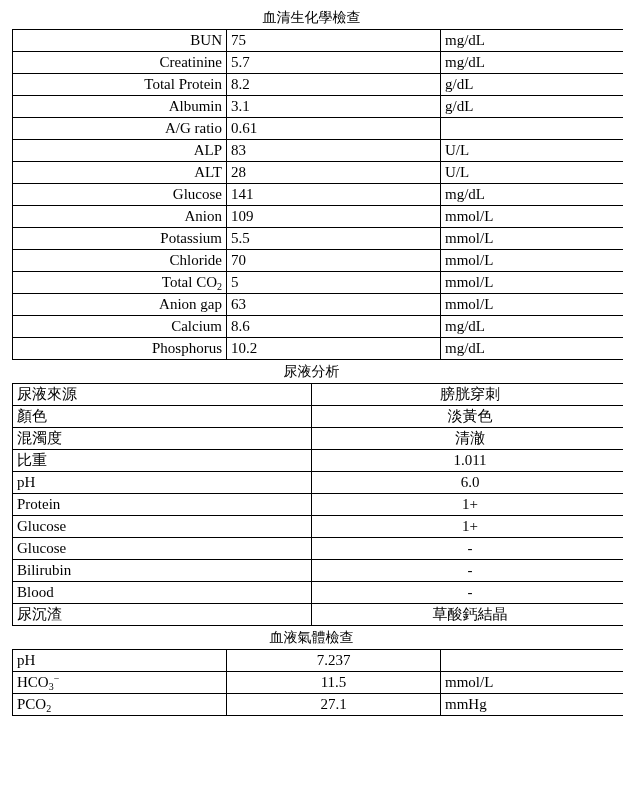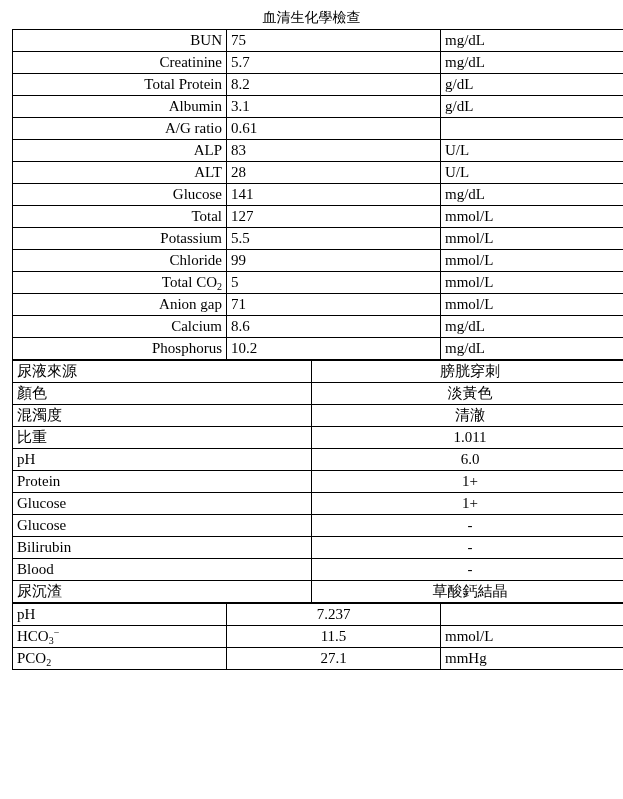--- a/index.html
+++ b/index.html
@@ -115,57 +115,58 @@
         <td class="c-name">ALT</td>
         <td class="c-value">28</td>
         <td class="c-unit">U/L</td>
       </tr>
       <tr>
         <td class="c-name">Glucose</td>
         <td class="c-value">141</td>
         <td class="c-unit">mg/dL</td>
       </tr>
       <tr>
-        <td class="c-name">Total</td>
-        <td class="c-value">127</td>
+        <td class="c-name">Anion</td>
+        <td class="c-value">109</td>
         <td class="c-unit">mmol/L</td>
       </tr>
       <tr>
         <td class="c-name">Potassium</td>
         <td class="c-value">5.5</td>
         <td class="c-unit">mmol/L</td>
       </tr>
       <tr>
         <td class="c-name">Chloride</td>
-        <td class="c-value">99</td>
+        <td class="c-value">70</td>
         <td class="c-unit">mmol/L</td>
       </tr>
       <tr>
         <td class="c-name">Total CO<sub>2</sub></td>
         <td class="c-value">5</td>
         <td class="c-unit">mmol/L</td>
       </tr>
       <tr>
         <td class="c-name">Anion gap</td>
-        <td class="c-value">71</td>
+        <td class="c-value">63</td>
         <td class="c-unit">mmol/L</td>
       </tr>
       <tr>
         <td class="c-name">Calcium</td>
         <td class="c-value">8.6</td>
         <td class="c-unit">mg/dL</td>
       </tr>
       <tr>
         <td class="c-name">Phosphorus</td>
         <td class="c-value">10.2</td>
         <td class="c-unit">mg/dL</td>
       </tr>
     </tbody>
   </table>
 
+  <div class="section-title cjk">尿液分析</div>
   <table class="data urine">
     <tbody>
       <tr>
         <td class="u-name cjk">尿液來源</td>
         <td class="u-value cjk">膀胱穿刺</td>
       </tr>
       <tr>
         <td class="u-name cjk">顏色</td>
         <td class="u-value cjk">淡黃色</td>
       </tr>
@@ -201,20 +202,21 @@
         <td class="u-name">Blood</td>
         <td class="u-value">-</td>
       </tr>
       <tr>
         <td class="u-name cjk">尿沉渣</td>
         <td class="u-value cjk">草酸鈣結晶</td>
       </tr>
     </tbody>
   </table>
 
+  <div class="section-title cjk">血液氣體檢查</div>
   <table class="data gas">
     <tbody>
       <tr>
         <td class="g-name">pH</td>
         <td class="g-value">7.237</td>
         <td class="g-unit"></td>
       </tr>
       <tr>
         <td class="g-name">HCO<sub>3</sub><sup>−</sup></td>
         <td class="g-value">11.5</td>

